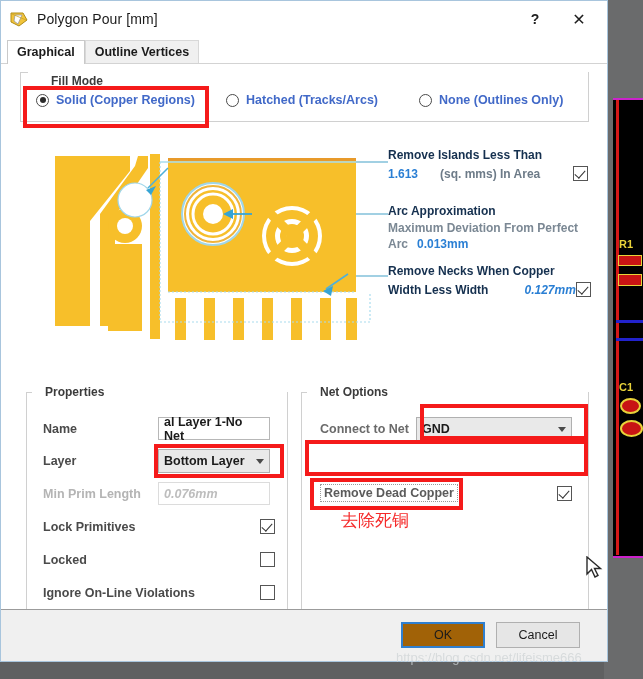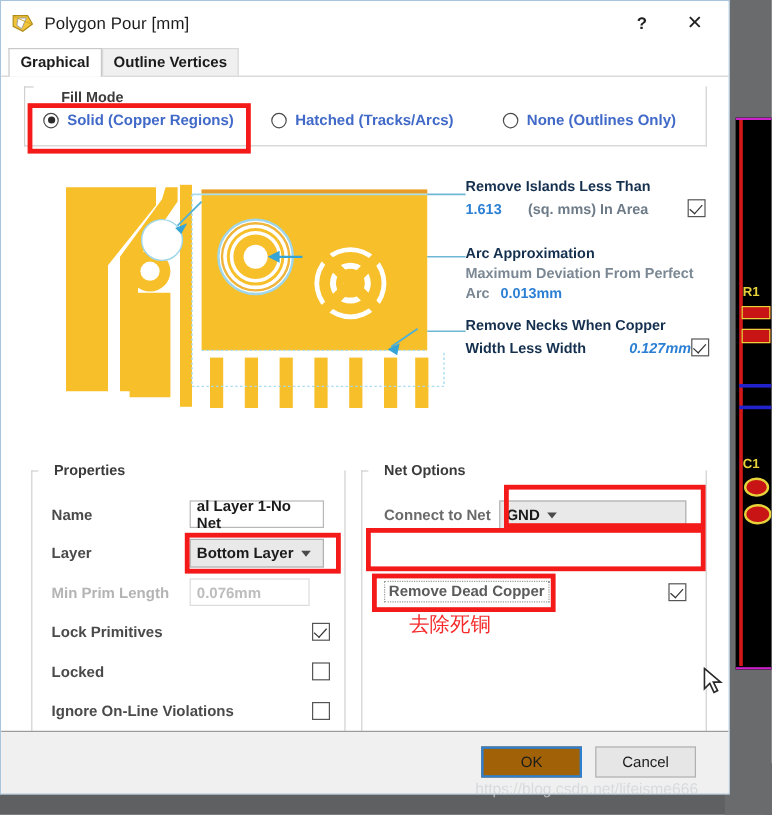--- a/index.html
+++ b/index.html
@@ -158,21 +158,21 @@
   .prop-label.disabled { color: #b4b4b4; }
   .txtbox {
     border: 1px solid #b7b7b7; background: #fff; height: 23px;
     font-size: 12.5px; color: #1b1b1b; display: flex; align-items: center;
     padding: 0 5px; font-weight: bold;
   }
   .txtbox.disabled { color: #bdbdbd; border-color: #dcdcdc; }
   .combo {
     border: 1px solid #b0b0b0; background: #e9e9e9; height: 24px;
     font-size: 12.5px; color: #1b1b1b; display: flex; align-items: center;
-    padding: 0 5px; font-weight: bold; 
+    padding: 0 5px; font-weight: bold; justify-content: space-between;
   }
   .combo .caret {
     width: 0; height: 0; border-left: 4.5px solid transparent;
     border-right: 4.5px solid transparent; border-top: 5px solid #4a4a4a;
     margin-left: 6px; flex: none;
   }
 
   
   #net-group {
     position: absolute; left: 300px; top: 328px; width: 288px; height: 262px;
@@ -390,21 +390,21 @@
       <div class="prop-row" style="top:57px;">
         <span class="prop-label" style="width:115px;">Layer</span>
         <span class="combo" style="width:112px;">
           <span>Bottom Layer</span>
           <span class="caret"></span>
         </span>
       </div>
 
       <div class="prop-row" style="top:90px;">
         <span class="prop-label disabled" style="width:115px;">Min Prim Length</span>
-        <span class="txtbox disabled" style="width:100px;">0.076mm</span>
+        <span class="txtbox disabled" style="width:112px;font-style:italic;">0.076mm</span>
       </div>
 
       <div class="prop-row" style="top:127px;">
         <span class="prop-label" style="flex:1;">Lock Primitives</span>
         <span class="chk checked"></span>
       </div>
 
       <div class="prop-row" style="top:160px;">
         <span class="prop-label" style="flex:1;">Locked</span>
         <span class="chk"></span>

